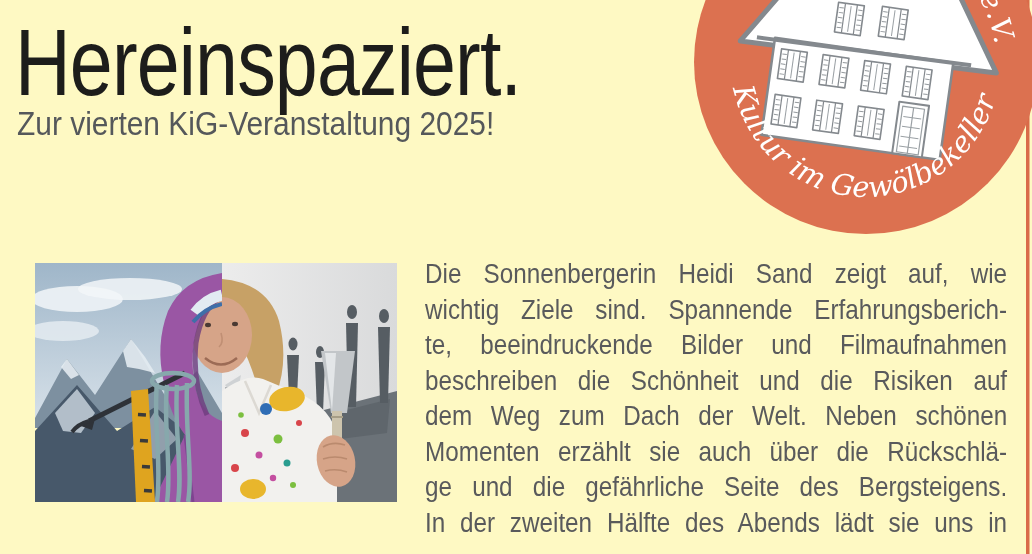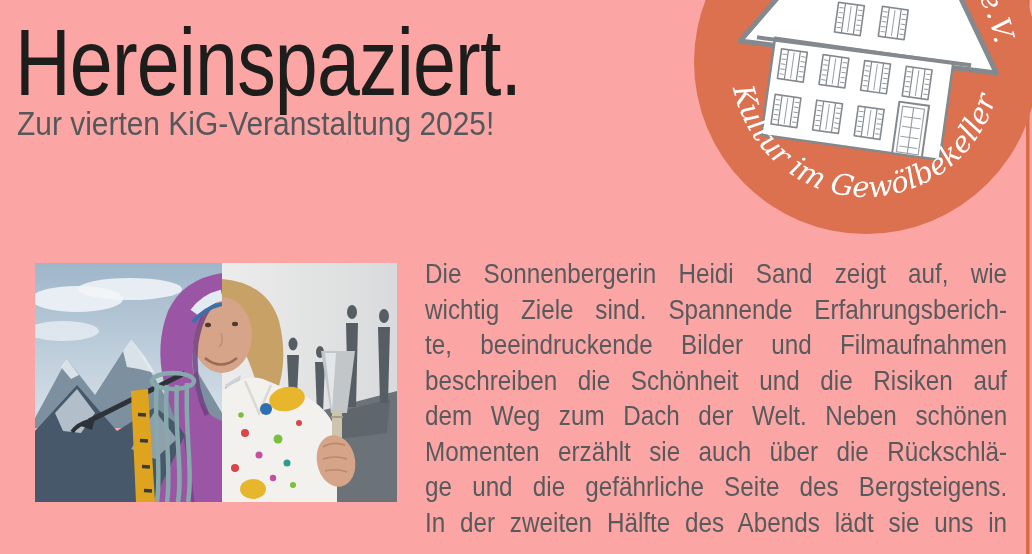--- a/index.html
+++ b/index.html
@@ -1,20 +1,20 @@
 <!DOCTYPE html>
 <html><head>
 <meta charset="utf-8">
 <style>
   html,body{margin:0;padding:0;}
   body{
     width:1032px;height:554px;background:#ffffff;overflow:hidden;position:relative;
     font-family:"Liberation Sans", sans-serif;
   }
-  .page{position:absolute;inset:0;background:#fca5a5;}
+  .page{position:absolute;inset:0;background:#fef9c3;}
   .title{
     position:absolute;left:15px;top:16px;margin:0;
     font-size:94px;line-height:1;font-weight:400;color:#1d1d1b;
     letter-spacing:-1px;white-space:nowrap;
     transform:scaleX(.82);transform-origin:left top;
   }
   .subtitle{
     position:absolute;left:17px;top:103px;
     font-size:34px;line-height:1.2;color:#55585b;white-space:nowrap;
     transform:scaleX(.88);transform-origin:left top;

